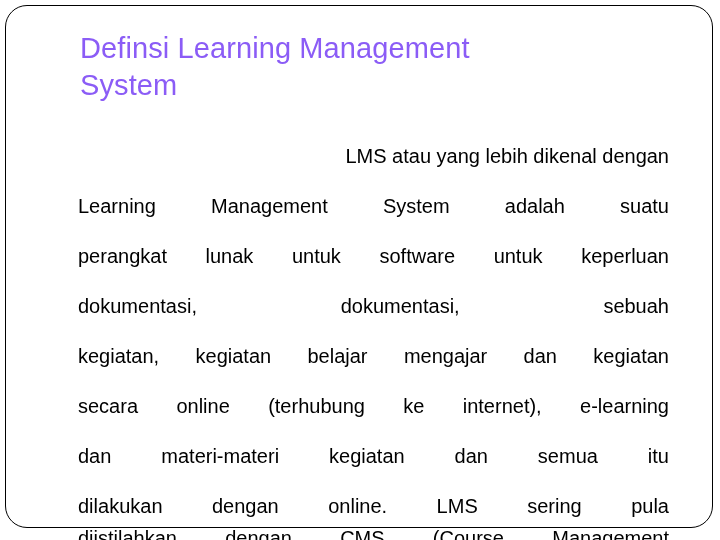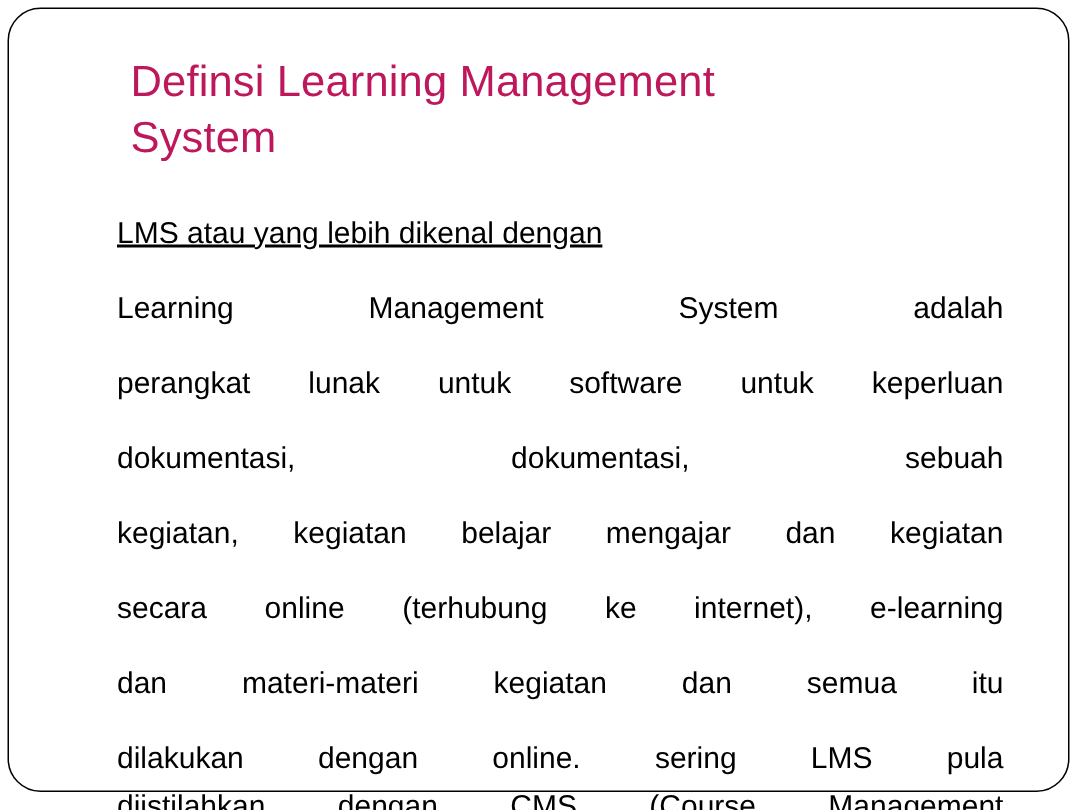--- a/index.html
+++ b/index.html
@@ -38,26 +38,26 @@
   }
 
   .title-block {
     position: absolute;
     left: 76px;
     top: 26px;
     width: 560px;
   }
 
   .slide-title {
-    margin: 11px;
+    margin: 4px;
     font-family: "Liberation Sans", sans-serif;
     font-size: 29px;
     line-height: 37px;
     font-weight: normal;
-    color: #be185d;
+    color: #8b5cf6;
     letter-spacing: 0.1px;
     white-space: pre-line;
   }
 
   .body-block {
     position: absolute;
     left: 78px;
     top: 131px;
     width: 591px;
   }
@@ -71,22 +71,21 @@
     line-height: 50px;
     color: #000000;
     white-space: nowrap;
   }
   .line.justified {
     display: flex;
     justify-content: space-between;
     align-items: center;
   }
   .line.centered {
-    text-align: left;
-    text-decoration: underline;
+    text-align: right;
   }
   .line .w {
     display: inline-block;
   }
 
   
   .clipped-line-wrap {
     position: absolute;
     left: 78px;
     top: 528px;
@@ -120,20 +119,21 @@
 
     <div class="line centered">
       <span>LMS atau yang lebih dikenal dengan</span>
     </div>
 
     <div class="line justified">
         <span class="w">Learning</span>
         <span class="w">Management</span>
         <span class="w">System</span>
         <span class="w">adalah</span>
+        <span class="w">suatu</span>
       </div>
     <div class="line justified">
         <span class="w">perangkat</span>
         <span class="w">lunak</span>
         <span class="w">untuk</span>
         <span class="w">software</span>
         <span class="w">untuk</span>
         <span class="w">keperluan</span>
       </div>
     <div class="line justified">
@@ -162,22 +162,22 @@
         <span class="w">materi-materi</span>
         <span class="w">kegiatan</span>
         <span class="w">dan</span>
         <span class="w">semua</span>
         <span class="w">itu</span>
       </div>
     <div class="line justified">
         <span class="w">dilakukan</span>
         <span class="w">dengan</span>
         <span class="w">online.</span>
+        <span class="w">LMS</span>
         <span class="w">sering</span>
-        <span class="w">LMS</span>
         <span class="w">pula</span>
       </div>
 
   </div>
 
   <div class="clipped-line-wrap">
     <div class="clipped-line">
         <span class="w">diistilahkan</span>
         <span class="w">dengan</span>
         <span class="w">CMS</span>

